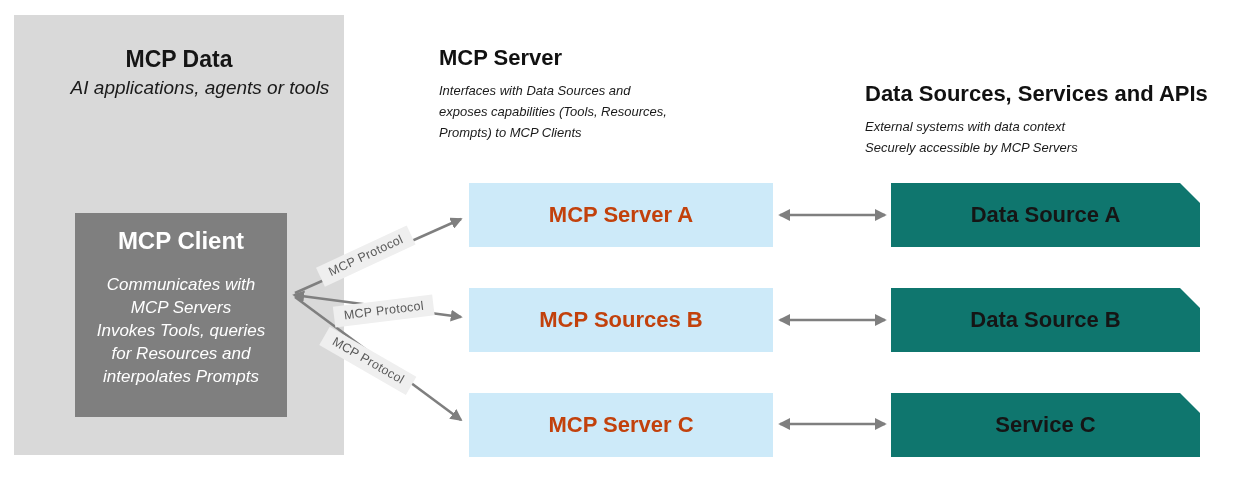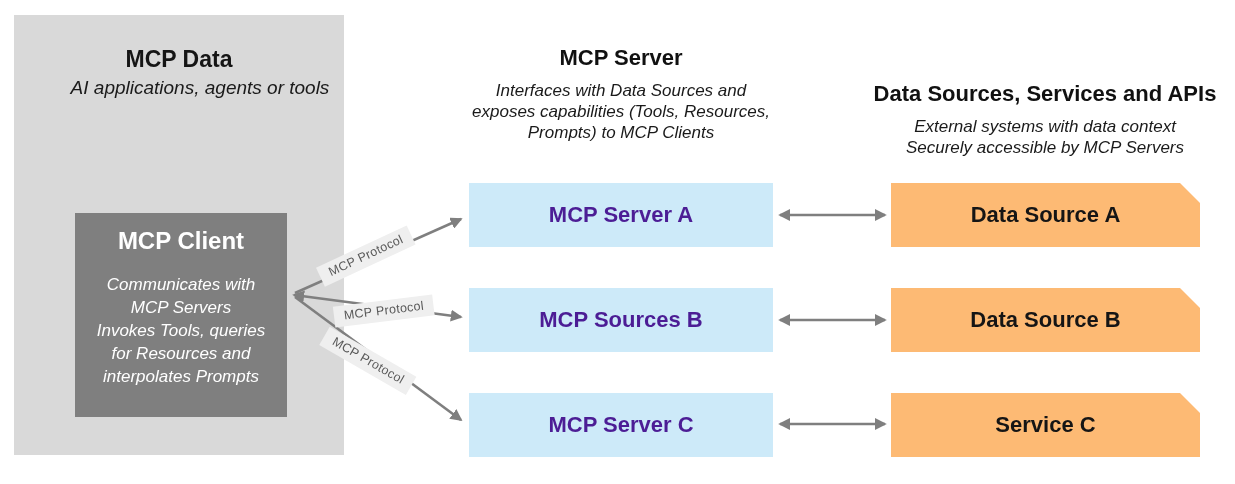--- a/index.html
+++ b/index.html
@@ -48,42 +48,42 @@
   .client-title {
     font-size: 24px; font-weight: bold; line-height: 30px;
   }
   .client-desc {
     font-size: 17px; font-style: italic; line-height: 23px;
     white-space: pre-line;
     margin-top: 17px;
   }
 
   
-  .col-header { text-align: center; z-index: 1; }
+  .col-header { z-index: 1; }
   .server-header { left: 439px; top: 45px; width: 364px; }
   .sources-header { left: 865px; top: 45px; width: 360px; margin-top: 36px; }
   .col-title { font-size: 22px; font-weight: bold; color: #111111; }
   .col-desc {
     margin-top: 9px;
-    font-size: 17px; font-style: italic; line-height: 21px;
+    font-size: 13px; font-style: italic; line-height: 21px;
     color: #1a1a1a;
     white-space: pre-line;
   }
 
   
   .server-box {
     left: 469px; width: 304px; height: 64px;
     background: #cdeaf9;
     display: flex; align-items: center; justify-content: center;
-    font-size: 22px; font-weight: bold; color: #4c1d95;
+    font-size: 22px; font-weight: bold; color: #c2410c;
     z-index: 0;
   }
   .source-box {
     left: 891px; width: 309px; height: 64px;
-    background: #fdba74;
+    background: #0f766e;
     display: flex; align-items: center; justify-content: center;
     font-size: 22px; font-weight: bold; color: #151515;
     clip-path: polygon(0 0, calc(100% - 20px) 0, 100% 20px, 100% 100%, 0 100%);
     z-index: 0;
   }
   .row-a { top: 183px; }
   .row-b { top: 288px; }
   .row-c { top: 393px; }
 
   

